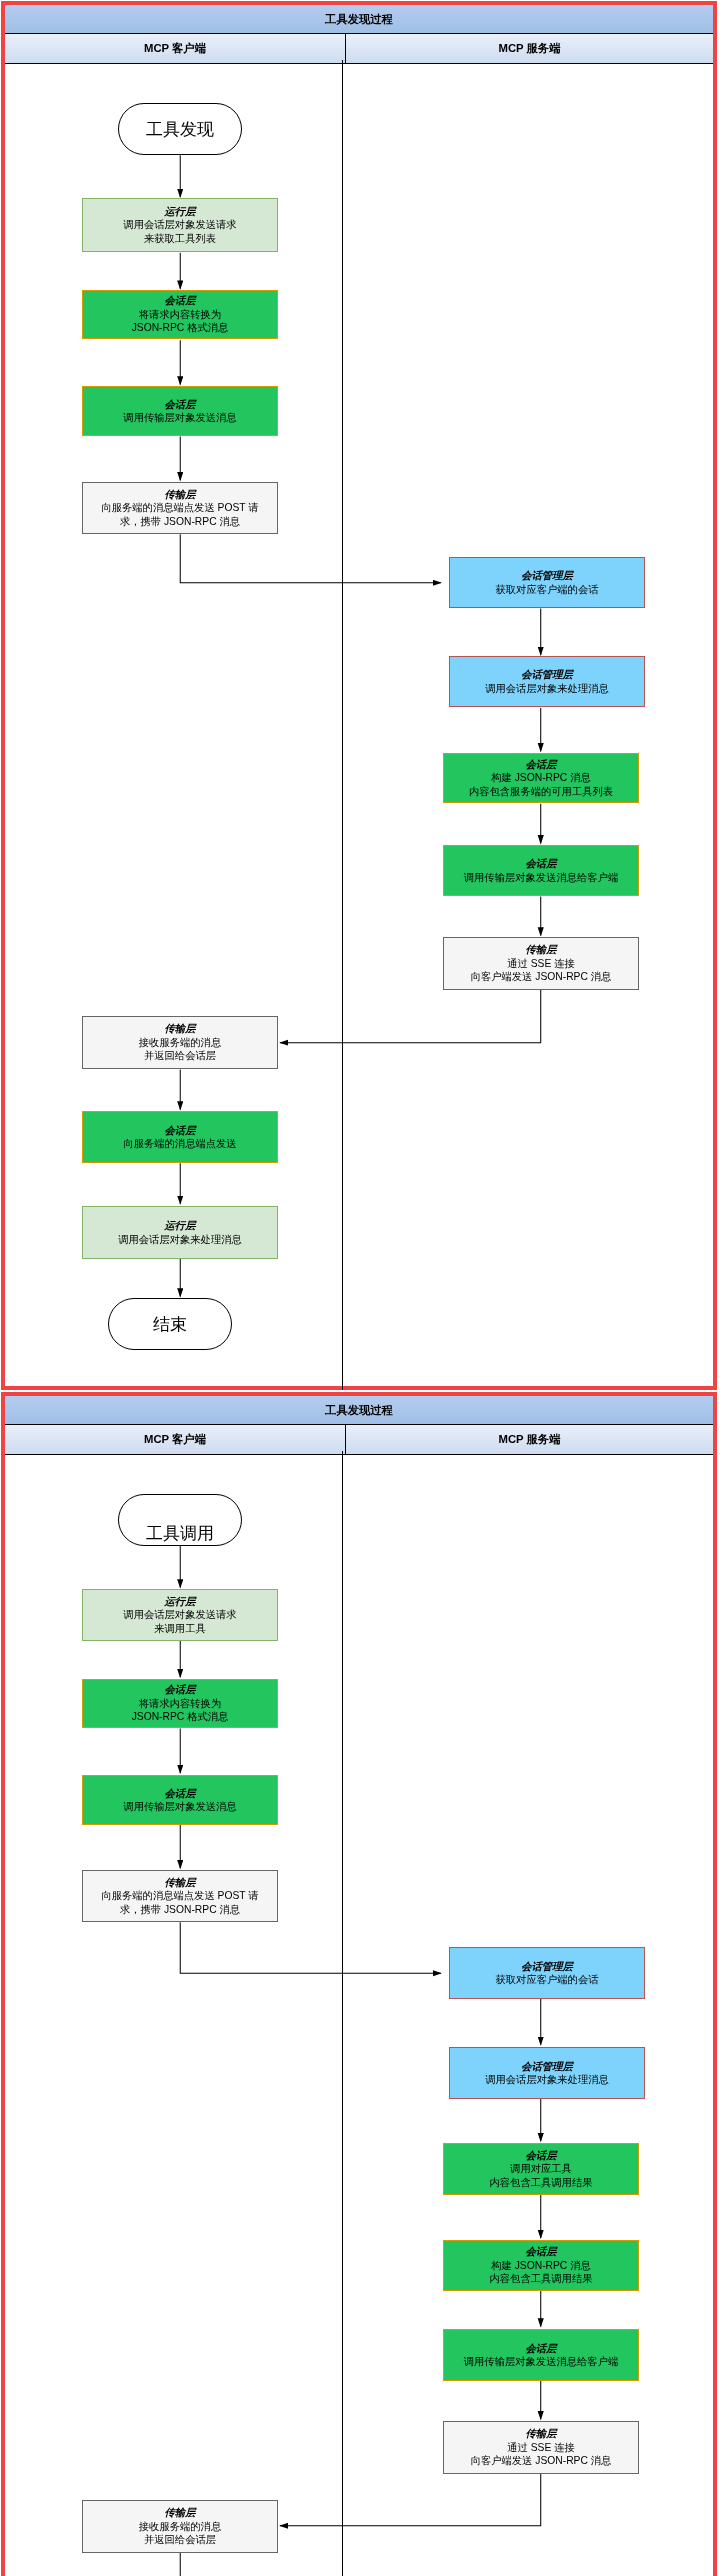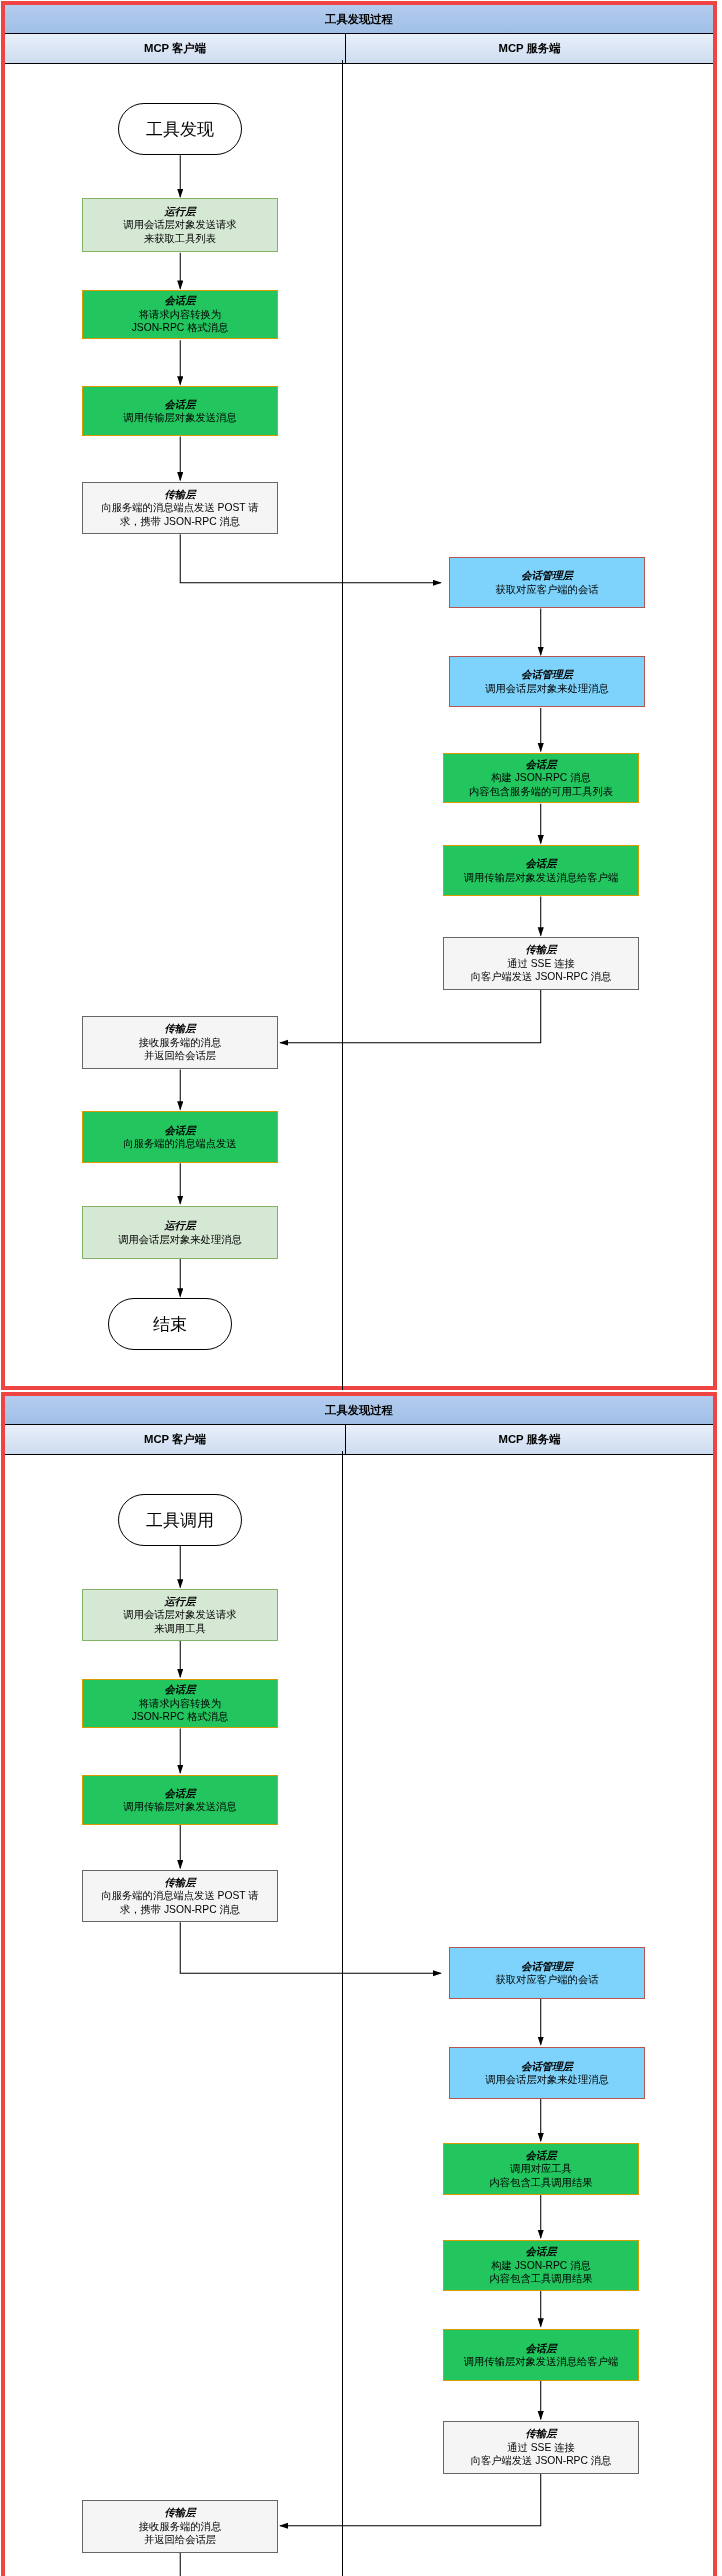--- a/index.html
+++ b/index.html
@@ -160,21 +160,21 @@
 
   <div class="node green" style="left:82px;top:1206px;width:196px;height:53px;">
     <div class="nt">运行层</div>
     <div class="nl">调用会话层对象来处理消息</div>
   </div>
 
   <div class="oval" style="left:108px;top:1298px;width:124px;height:52px;">
     <span>结束</span>
   </div>
 
-  <div class="oval" style="left:118px;top:1494px;width:124px;height:52px;">
+  <div class="oval" style="left:118px;top:1494px;width:124px;height:52px;align-items:flex-end;">
     <span>工具调用</span>
   </div>
 
   <div class="node green" style="left:82px;top:1589px;width:196px;height:52px;">
     <div class="nt">运行层</div>
     <div class="nl">调用会话层对象发送请求</div>
     <div class="nl">来调用工具</div>
   </div>
 
   <div class="node orange" style="left:82px;top:1679px;width:196px;height:49px;">

